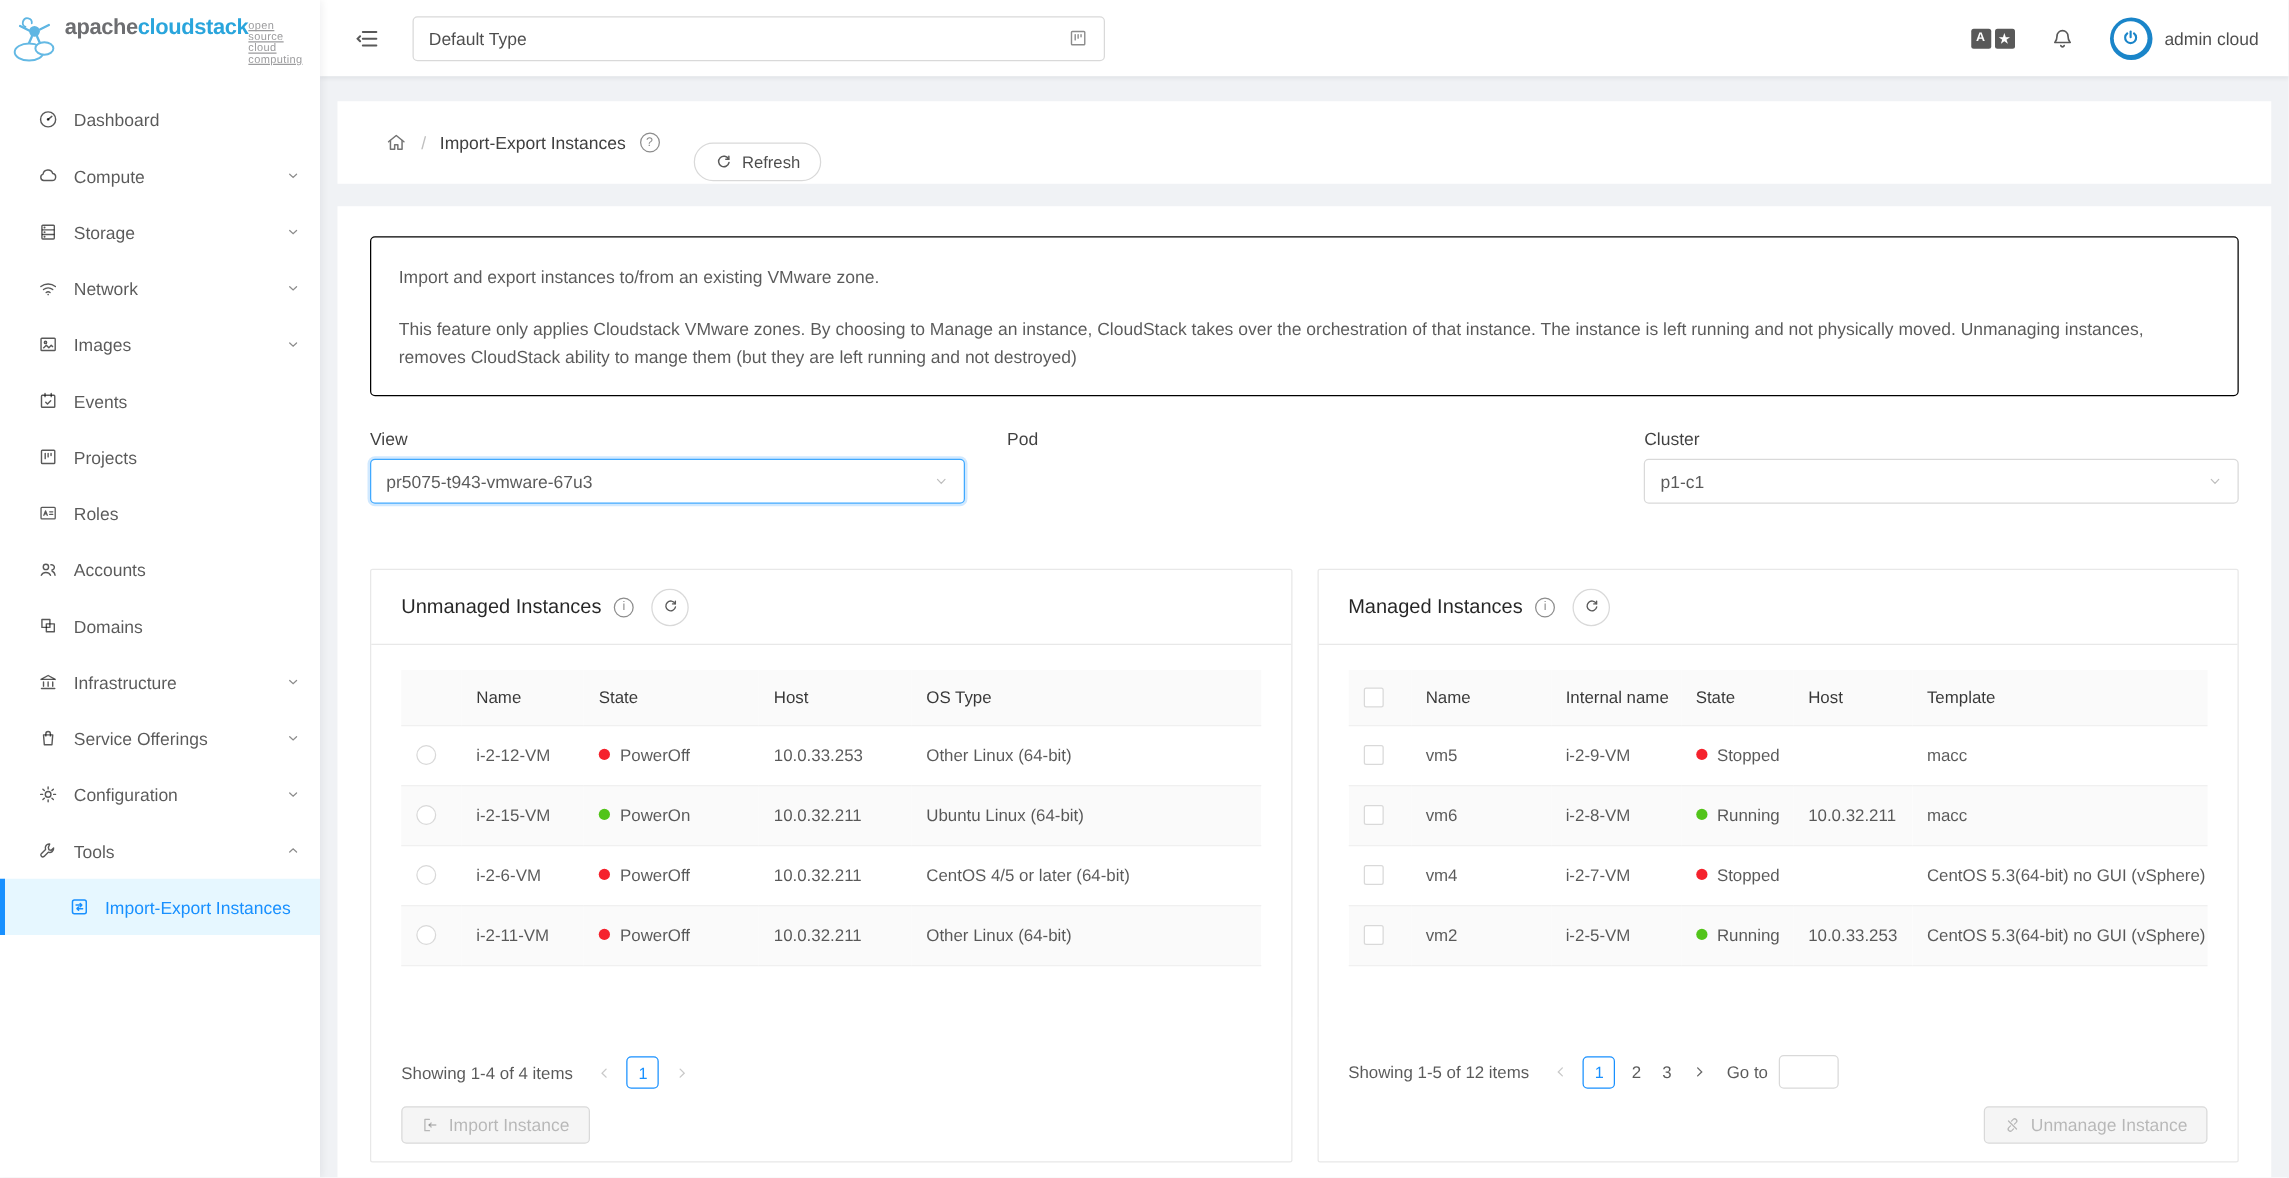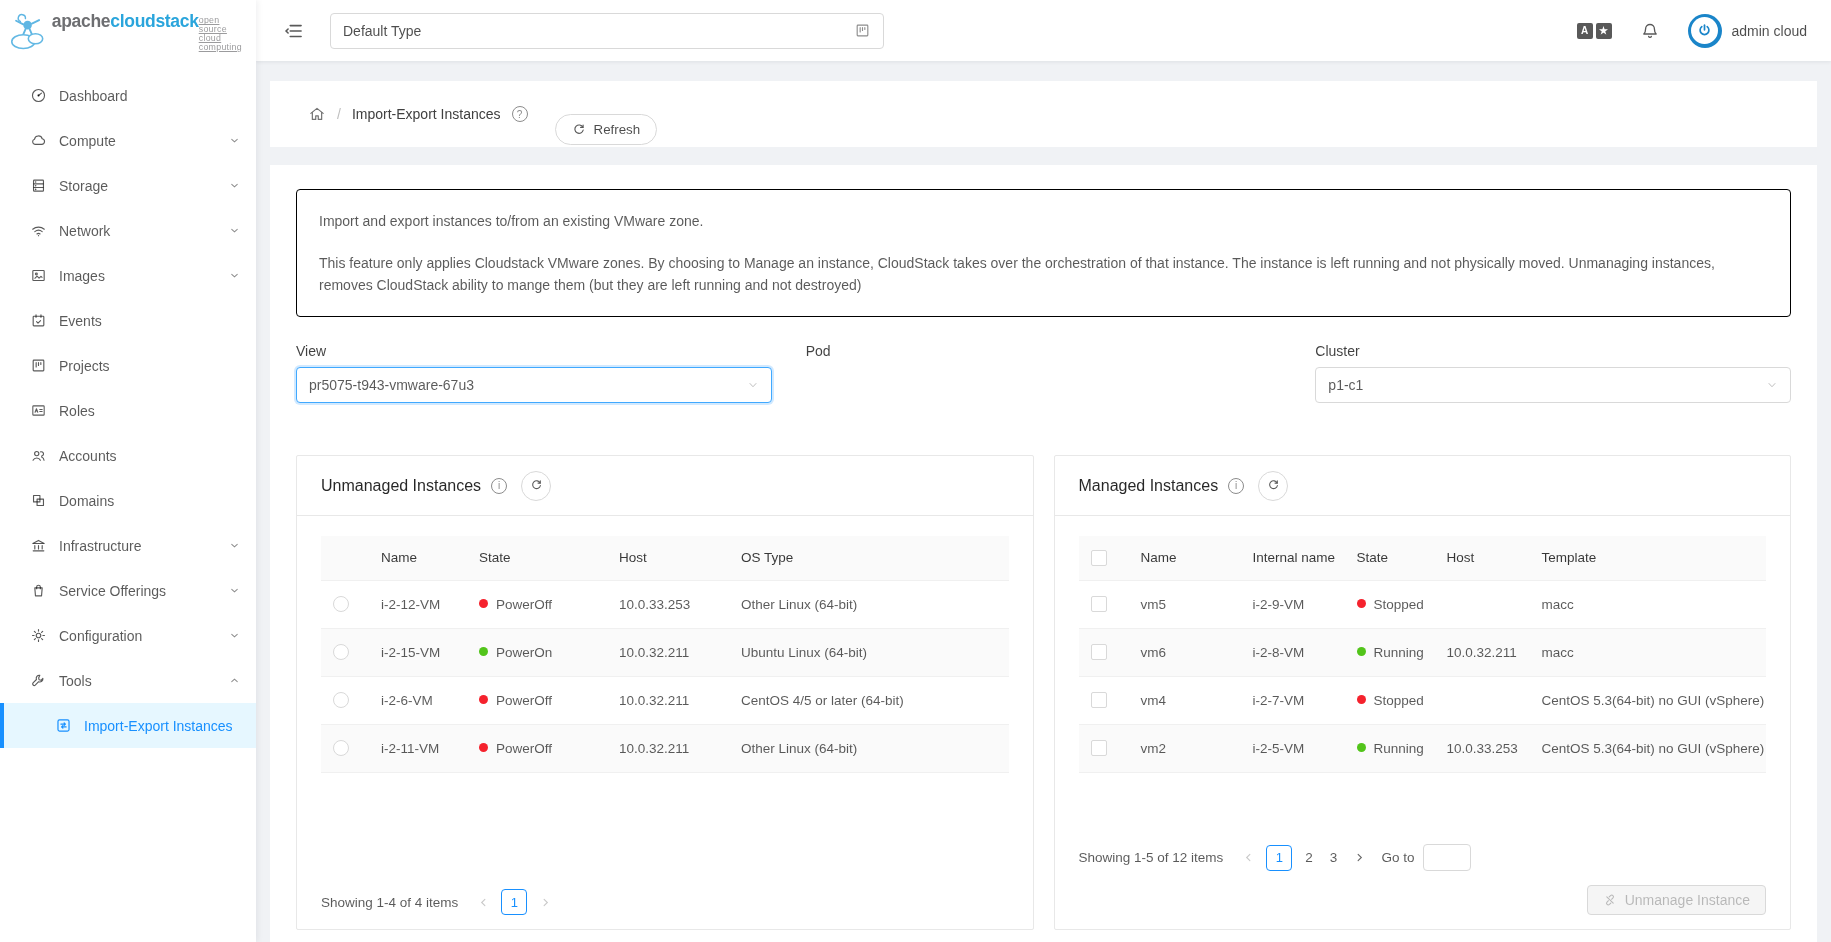--- a/index.html
+++ b/index.html
@@ -416,20 +416,30 @@
                   <svg viewBox="0 0 24 24" fill="none" stroke="currentColor" stroke-width="2.4" stroke-linecap="round">
                     <path d="M15 5l-7 7 7 7"></path>
                   </svg>
                 </span>
               <span class="page-btn">1</span>
               <span class="pg-chev">
                   <svg viewBox="0 0 24 24" fill="none" stroke="currentColor" stroke-width="2.4" stroke-linecap="round">
                     <path d="M9 5l7 7-7 7"></path>
                   </svg>
                 </span>
+            </div>
+            <div class="action-row">
+              <button class="btn-disabled">
+                <svg viewBox="0 0 24 24" fill="none" stroke="currentColor" stroke-width="1.8" stroke-linecap="round" stroke-linejoin="round">
+                    <path d="M11.3 4.2H5v15.6h6.3"></path>
+                    <path d="M20 12h-9.2"></path>
+                    <path d="M13.6 9.2L10.8 12l2.8 2.8"></path>
+                  </svg>
+                <span>Import Instance</span>
+              </button>
             </div>
           </div>
         </section>
 
         <section class="tcard">
           <div class="tcard-head">
             <span class="tcard-title">Managed Instances</span>
             <span class="circ-icon">i</span>
             <button class="icon-btn">
               <svg viewBox="0 0 24 24" fill="none" stroke="currentColor" stroke-width="2" stroke-linecap="round">

